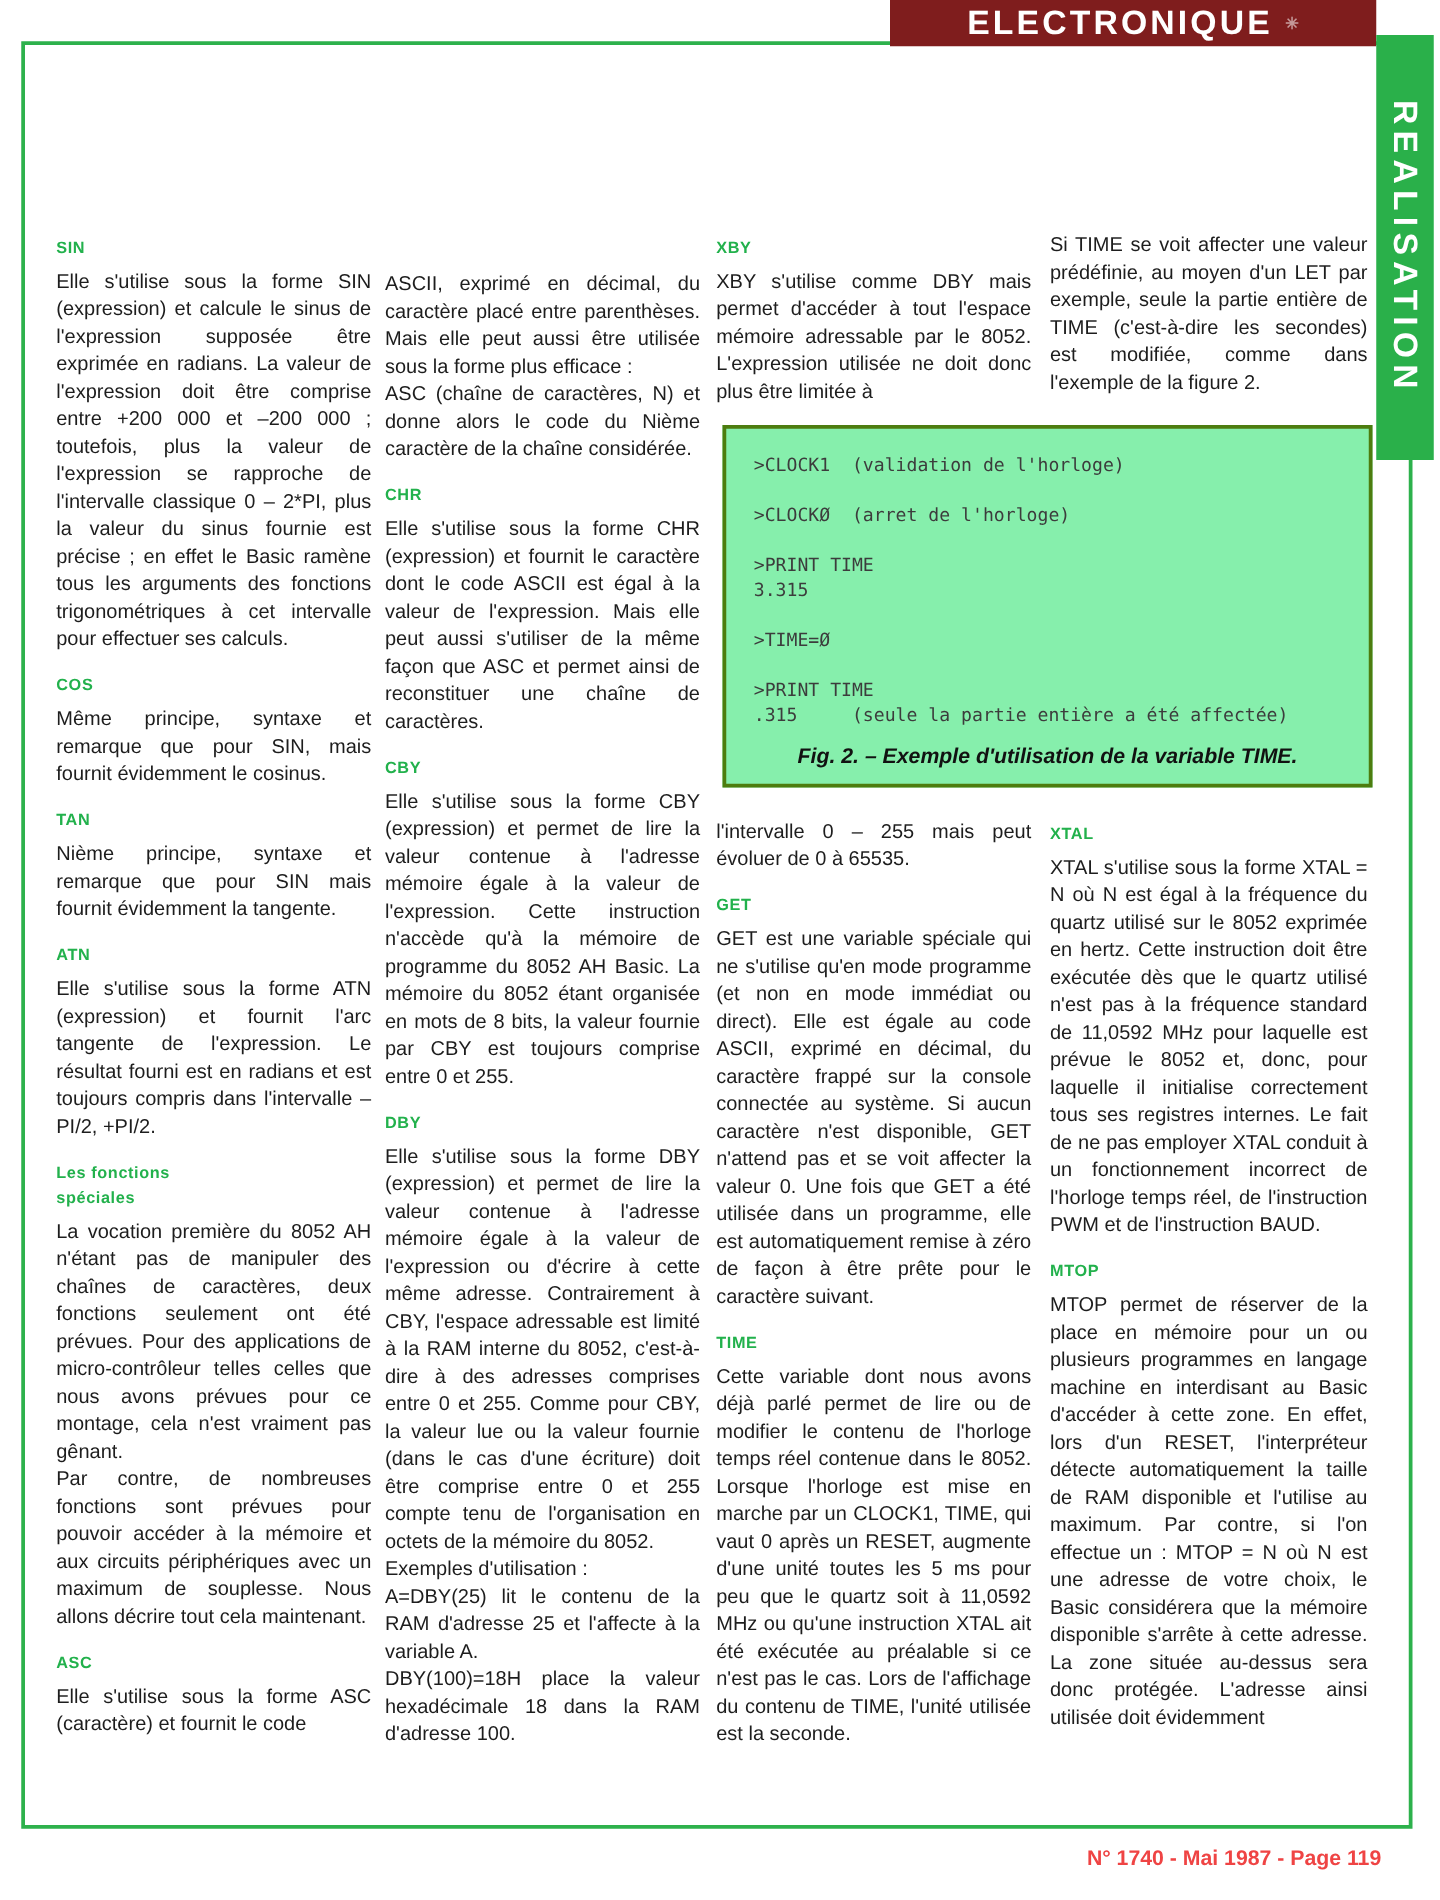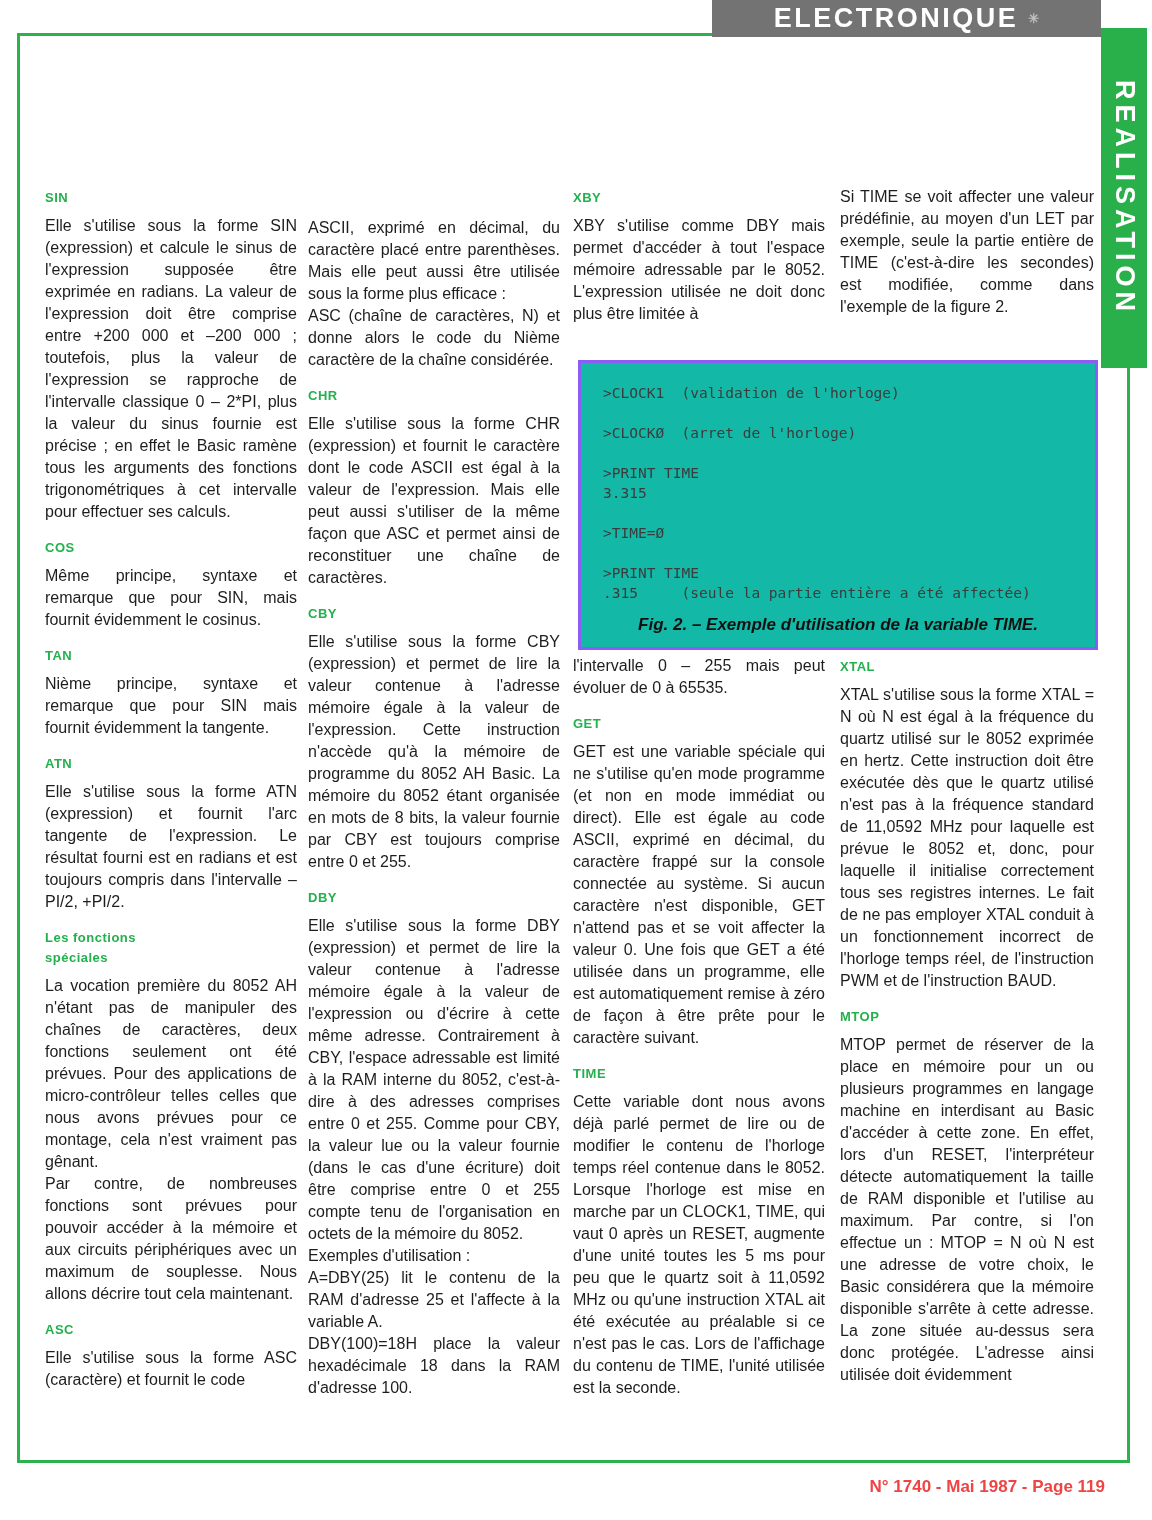--- a/index.html
+++ b/index.html
@@ -9,21 +9,21 @@
     font-family:"Liberation Sans", sans-serif;
     color:#1d1d1d;
     overflow:hidden;
   }
   .page-border{
     position:absolute;left:17px;top:33px;width:1113px;height:1430px;
     border:3px solid #2db14c;box-sizing:border-box;
   }
   .header-banner{
     position:absolute;left:712px;top:0;width:389px;height:37px;
-    background:#737373;color:#ffffff;
+    background:#7f1d1d;color:#ffffff;
     display:flex;align-items:center;justify-content:center;
     font-weight:bold;font-size:27px;letter-spacing:2.5px;
   }
   .header-banner .sparkle{font-size:13px;opacity:.55;margin-left:10px;letter-spacing:0;}
   .side-banner{
     position:absolute;left:1101px;top:28px;width:46px;height:340px;
     background:#2ab04a;display:flex;align-items:center;justify-content:center;
   }
   .side-banner .vtext{
     writing-mode:vertical-rl;
@@ -40,23 +40,23 @@
     margin:15px 0 7px;white-space:pre-line;line-height:20px;
   }
   .h.first{margin-top:2px;}
   .col-1{left:45px;top:186px;}
   .col-2{left:308px;top:186px;margin-top:31px;}
   .col-3-top{left:573px;top:186px;}
   .col-4-top{left:840px;top:186px;width:254px;}
   .col-3-bottom{left:573px;top:655px;}
   .col-4-bottom{left:840px;top:655px;width:254px;}
   .figure-box{
-    position:absolute;left:578px;top:360px;width:520px;height:290px;
-    border:3px solid #8b5cf6;box-sizing:border-box;
-    background:#14b8a6;
+    position:absolute;left:578px;top:340px;width:520px;height:290px;
+    border:3px solid #4d7c0f;box-sizing:border-box;
+    background:#86efac;
   }
   .figure-box pre{
     margin:20px 0 0 22px;
     font-family:"DejaVu Sans Mono", monospace;
     font-size:14.5px;line-height:20px;color:#3c3c3c;
   }
   .figure-caption{
     position:absolute;left:0;right:0;bottom:12px;
     text-align:center;font-style:italic;font-weight:bold;font-size:17px;color:#111;
   }

